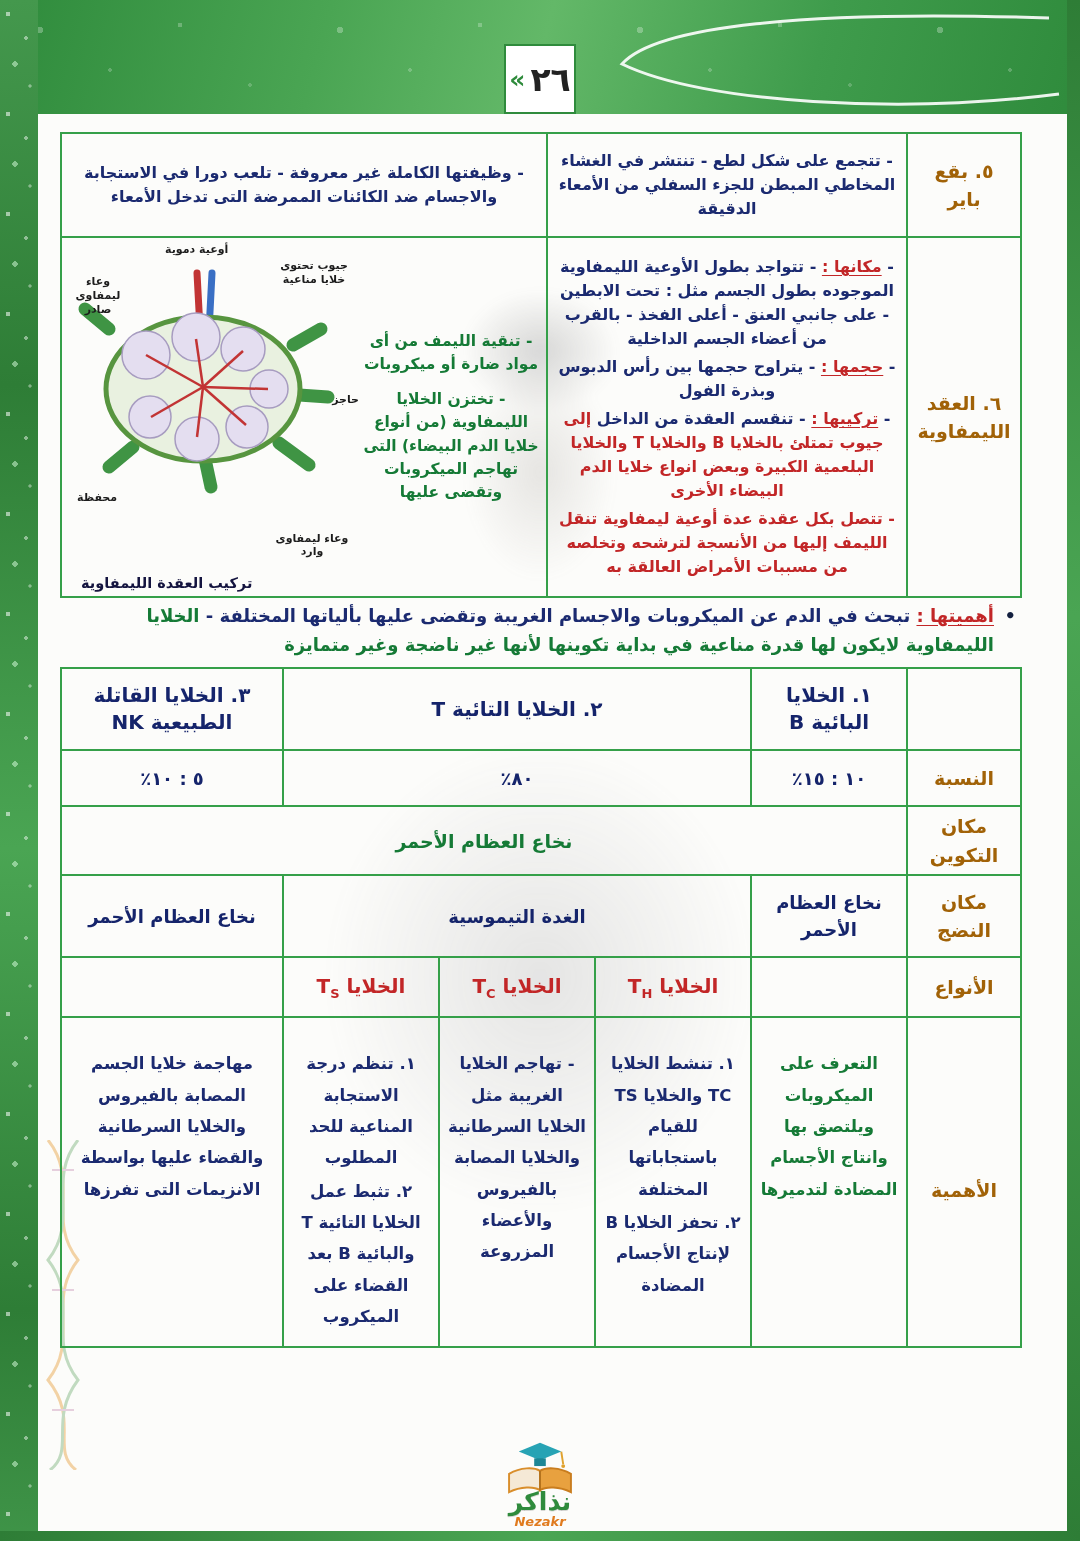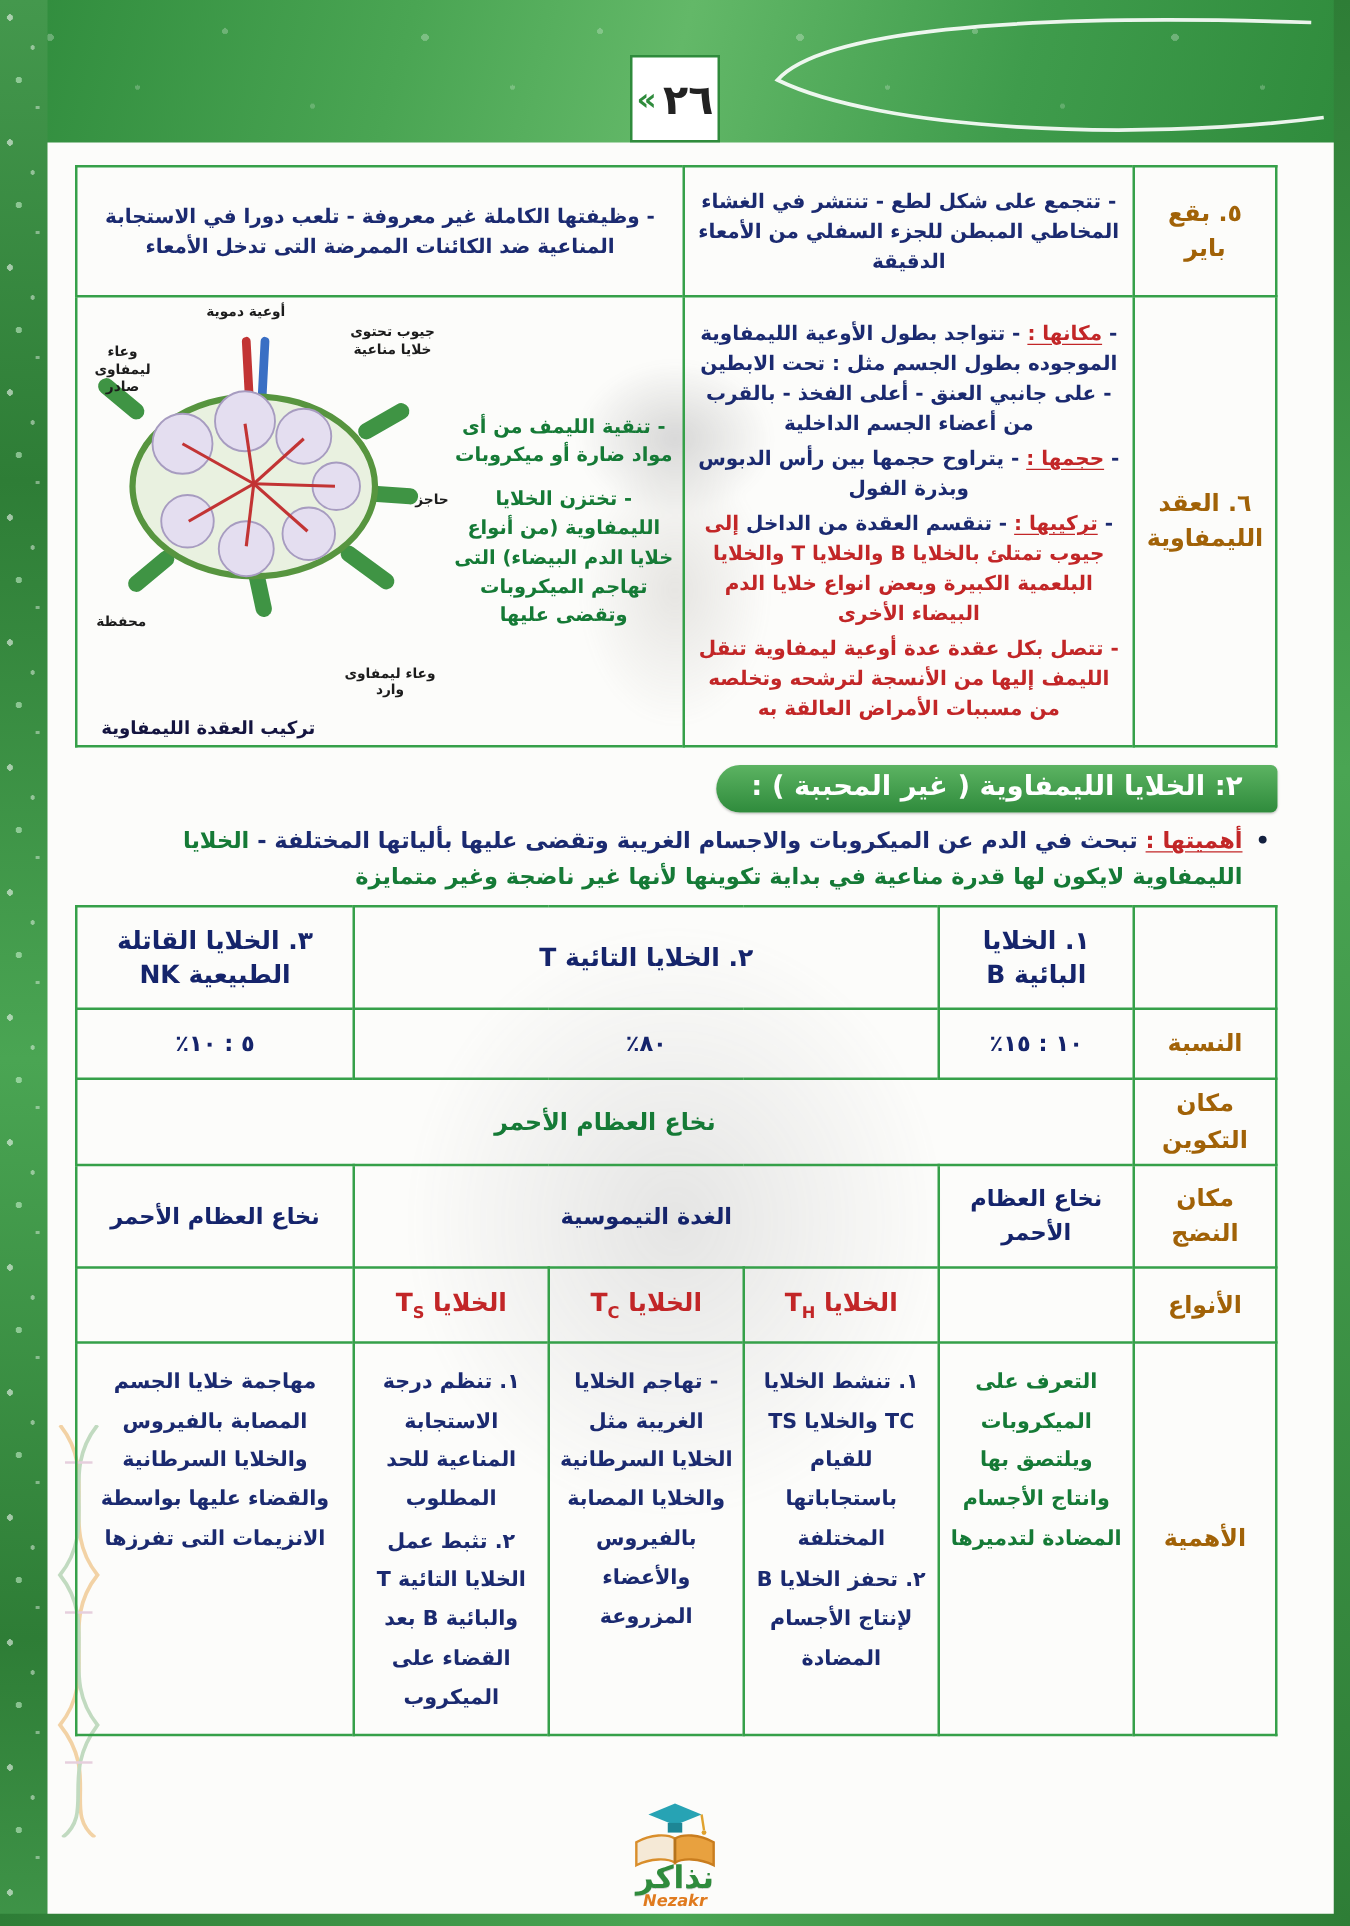--- a/index.html
+++ b/index.html
@@ -89,21 +89,21 @@
   
   .cells-tbl{font-size:18px;margin-top:8px;}
   .hdr td{height:70px;color:#15246b;font-size:20px;line-height:1.35;}
   .r-ratio td{height:44px;color:#15246b;}
   .r-form td{height:44px;}
   .form-cell{color:#157a36;font-size:19px;}
   .r-mat td{height:70px;color:#15246b;line-height:1.5;}
   .r-types td{height:48px;}
   .type-cell{color:#c22627;font-size:20px;}
   .type-cell sub{font-size:13px;}
-  .r-imp td{vertical-align:top;padding-top:12px;padding-bottom:12px;}
+  .r-imp td{vertical-align:top;padding-top:28px;padding-bottom:12px;}
   .r-imp .ln{line-height:1.9;font-size:16.5px;margin:2px 0;}
   .r-imp .lbl{vertical-align:middle;}
 
   
   .brand{position:absolute;bottom:12px;left:0;right:0;display:flex;flex-direction:column;align-items:center;z-index:2;}
   .brand-ar{color:#2f8b3c;font-size:25px;margin-top:-10px;text-shadow:0 1px 0 rgba(0,0,0,.15);}
   .brand-en{color:#e07b1f;font-size:13px;font-style:italic;margin-top:-2px;}
 </style>
 </head>
 <body>
@@ -139,21 +139,21 @@
         <col style="width:360px">
         <col>
       </colgroup>
     <tbody>
         <tr class="row-a">
       <td class="lbl">٥. بقع باير</td>
       <td>
             <div class="ln"><span class="c-blue">- تتجمع على شكل لطع - تنتشر في الغشاء المخاطي المبطن للجزء السفلي من الأمعاء الدقيقة</span></div>
           </td>
       <td>
-            <div class="ln"><span class="c-blue">- وظيفتها الكاملة غير معروفة - تلعب دورا في الاستجابة المناعية ضد الكائنات الممرضة التى تدخل الأمعاء</span></div>
+            <div class="ln"><span class="c-blue">- وظيفتها الكاملة غير معروفة - تلعب دورا في الاستجابة والاجسام ضد الكائنات الممرضة التى تدخل الأمعاء</span></div>
           </td>
     </tr>
     <tr>
       <td class="lbl">٦. العقد الليمفاوية</td>
       <td>
             <div class="ln"><span class="c-blue">- </span><span class="c-ru">مكانها :</span><span class="c-blue"> - تتواجد بطول الأوعية الليمفاوية الموجوده بطول الجسم مثل : تحت الابطين - على جانبي العنق - أعلى الفخذ - بالقرب من أعضاء الجسم الداخلية</span></div>
             <div class="ln"><span class="c-blue">- </span><span class="c-ru">حجمها :</span><span class="c-blue"> - يتراوح حجمها بين رأس الدبوس وبذرة الفول</span></div>
             <div class="ln"><span class="c-blue">- </span><span class="c-ru">تركيبها :</span><span class="c-blue"> - تنقسم العقدة من الداخل </span><span class="c-red">إلى جيوب تمتلئ بالخلايا B والخلايا T والخلايا البلعمية الكبيرة وبعض انواع خلايا الدم البيضاء الأخرى</span></div>
             <div class="ln"><span class="c-red">- تتصل بكل عقدة عدة أوعية ليمفاوية تنقل الليمف إليها من الأنسجة لترشحه وتخلصه من مسببات الأمراض العالقة به</span></div>
           </td>
@@ -207,23 +207,20 @@
             <div class="dlabel" style="top:248px;left:8px;">محفظة</div>
             <div class="dlabel" style="bottom:32px;right:2px;width:90px;">وعاء ليمفاوى وارد</div>
             <div class="dcaption">تركيب العقدة الليمفاوية</div>
           </div>
         </div>
       </td>
     </tr>
   </tbody>
     </table>
 
-  <div class="sec-head">
-    <span>٢: الخلايا الليمفاوية ( غير المحببة ) :</span>
-  </div>
 
   <div class="bullets">
       <div class="ln"><span class="c-ru">أهميتها :</span><span class="c-blue"> تبحث في الدم عن الميكروبات والاجسام الغريبة وتقضى عليها بألياتها المختلفة - </span><span class="c-green">الخلايا الليمفاوية لايكون لها قدرة مناعية في بداية تكوينها لأنها غير ناضجة وغير متمايزة</span></div>
     </div>
 
   <table class="gtbl cells-tbl">
     <colgroup>
       <col style="width:114px">
         <col style="width:156px">
         <col style="width:156px">

